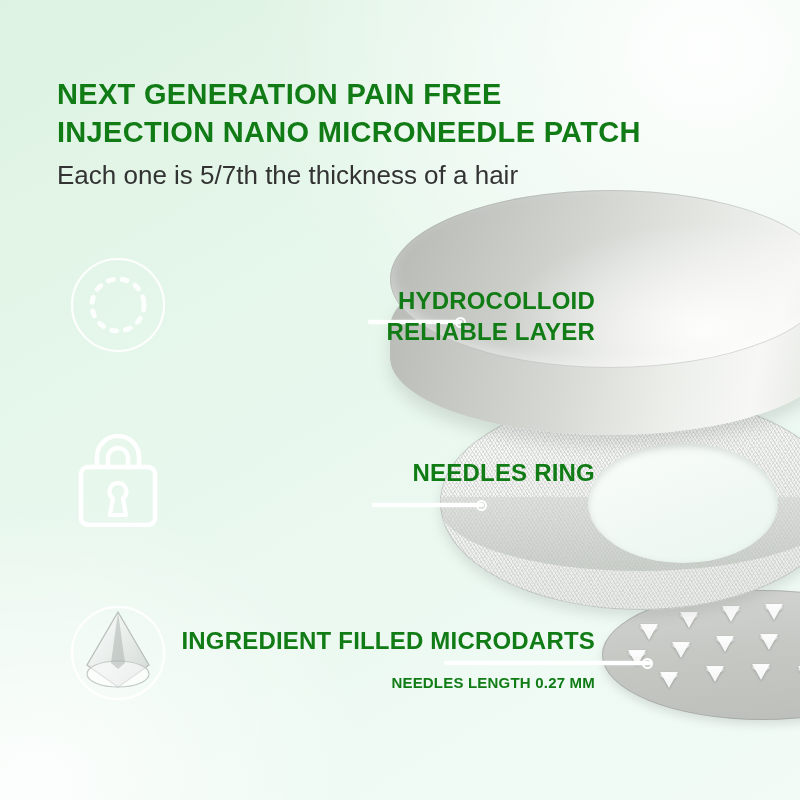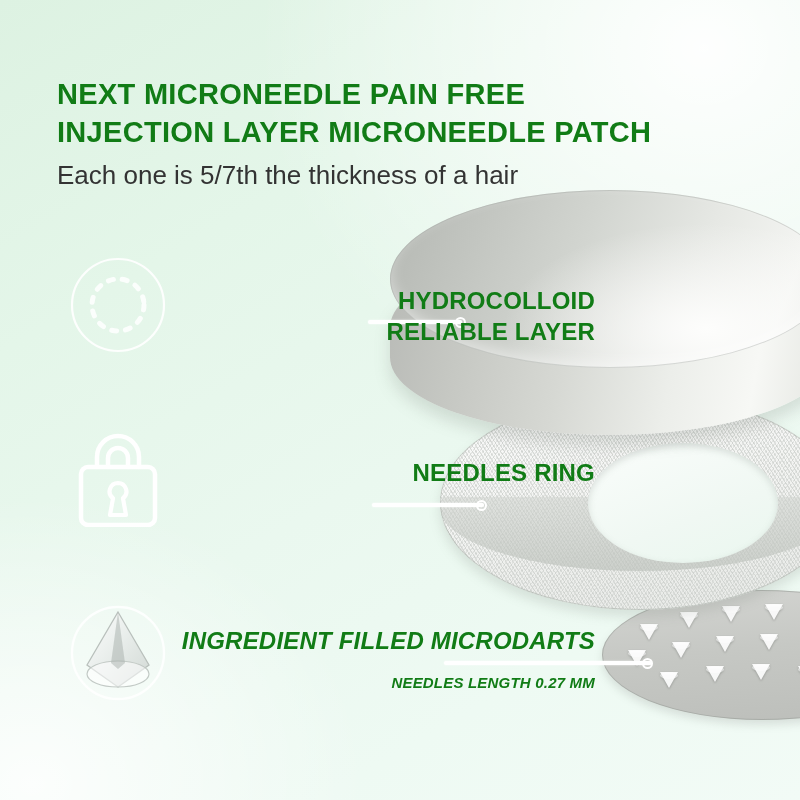--- a/index.html
+++ b/index.html
@@ -67,21 +67,21 @@
     top: 0;
     width: 98px;
     height: 100px;
   }
   .feature-text {
     position: absolute;
     left: 163px;
     top: 30px;
     width: 420px;
   }
-  #feature-3 .feature-text { top: 22px; font-style: italic; }
+  #feature-3 .feature-text { top: 22px; }
 
   .feature-title {
     font-size: 24px;
     font-weight: bold;
     line-height: 31px;
     letter-spacing: 0.2px;
     color: #117c16;
     white-space: nowrap;
   }
   .feature-sub {
@@ -301,22 +301,22 @@
   </div>
 
   <div class="leader" id="leader-1"></div>
   <div class="leader-dot" id="dot-1"></div>
   <div class="leader" id="leader-2"></div>
   <div class="leader-dot" id="dot-2"></div>
   <div class="leader" id="leader-3"></div>
   <div class="leader-dot" id="dot-3"></div>
 
   <div class="headline">
-    <div class="headline-line">NEXT MICRONEEDLE PAIN FREE</div>
-    <div class="headline-line">INJECTION LAYER MICRONEEDLE PATCH</div>
+    <div class="headline-line">NEXT GENERATION PAIN FREE</div>
+    <div class="headline-line">INJECTION NANO MICRONEEDLE PATCH</div>
   </div>
   <div class="subhead">Each one is 5/7th the thickness of a hair</div>
 
   <div class="feature" id="feature-1">
     <div class="feature-icon">
       <svg class="icon-svg" width="98" height="100" viewBox="0 0 98 100">
         <circle cx="49" cy="50" r="46" fill="none" stroke="#ffffff" stroke-width="2.2" opacity="0.9"></circle>
         <circle cx="49" cy="50" r="26" fill="none" stroke="#ffffff" stroke-width="5" stroke-dasharray="5 9" stroke-linecap="round" opacity="0.85"></circle>
       </svg>
     </div>

